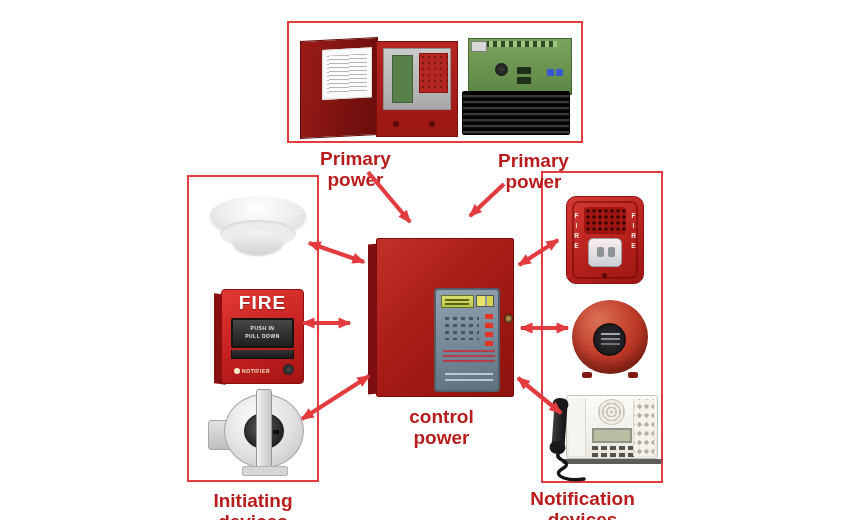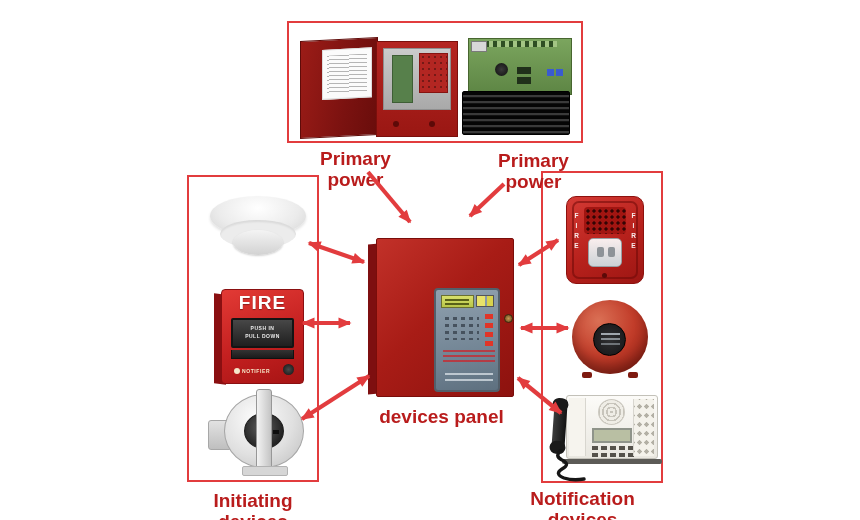--- a/index.html
+++ b/index.html
@@ -150,21 +150,21 @@
 <body>
 
 <div class="stage">
 
   <div class="red-box" style="left:287px;top:21px;width:296px;height:122px;"></div>
   <div class="red-box" style="left:187px;top:175px;width:132px;height:307px;"></div>
   <div class="red-box" style="left:541px;top:171px;width:122px;height:312px;"></div>
 
   <div class="lbl" style="left:293px;top:149px;width:125px;">Primary power</div>
   <div class="lbl" style="left:471px;top:151px;width:125px;">Primary power</div>
-  <div class="lbl" style="left:379px;top:407px;width:125px;">devices panel</div>
+  <div class="lbl" style="left:379px;top:407px;width:125px;">control power</div>
   <div class="lbl" style="left:183px;top:491px;width:140px;">Initiating devices</div>
   <div class="lbl" style="left:500px;top:489px;width:165px;">Notification devices</div>
 
   <div class="abs" style="left:300px;top:33px;width:158px;height:108px;">
     <div class="pc-door">
       <div class="pc-label"></div>
     </div>
     <div class="pc-bodybox">
       <div class="pc-cavity">
         <div class="pc-green"></div>

